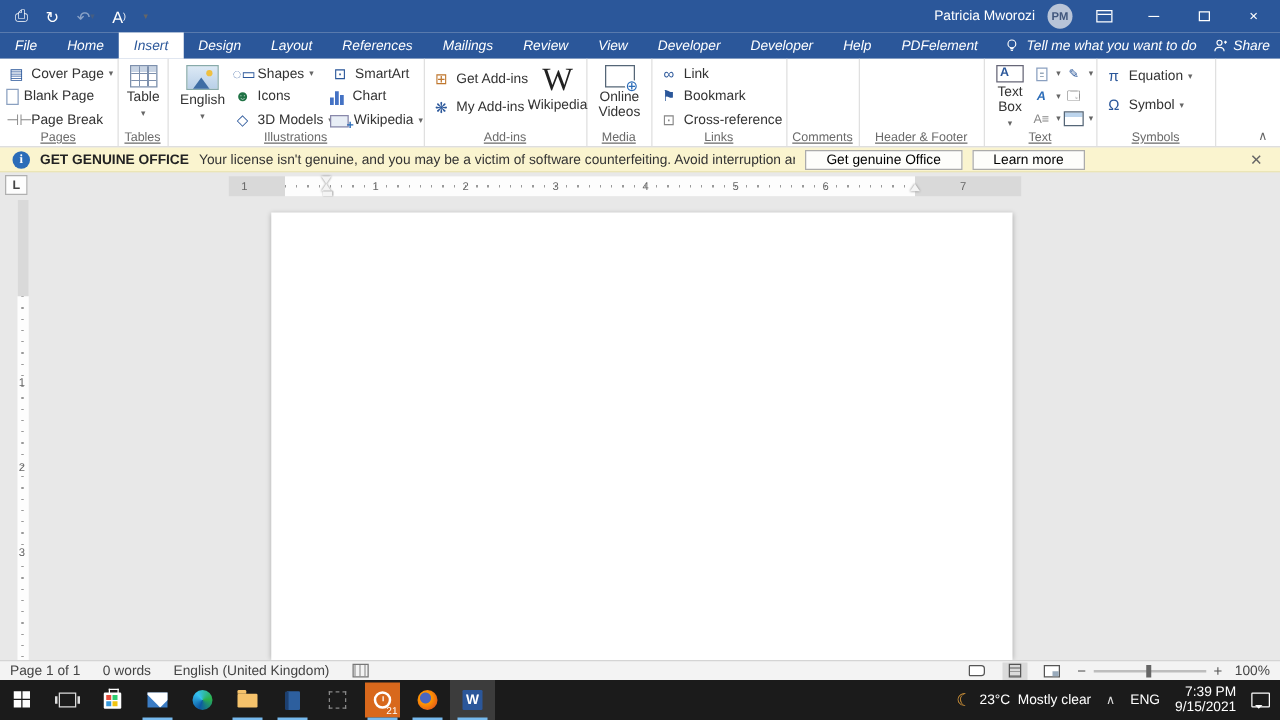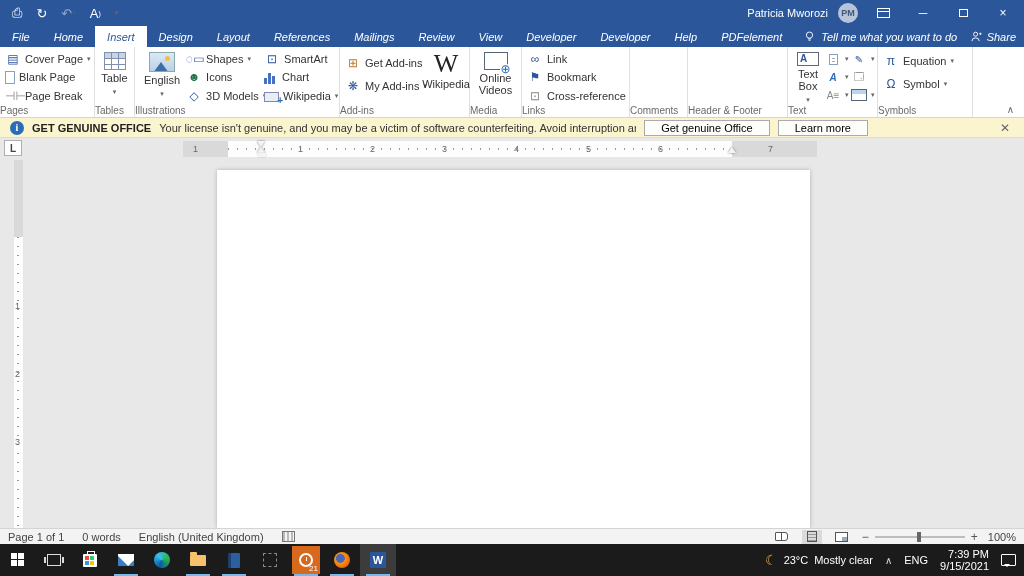--- a/index.html
+++ b/index.html
@@ -24,21 +24,21 @@
   #tabrow { position:absolute; left:0; top:26px; width:1024px; height:21px; background:#2b579a; display:flex; align-items:stretch; color:#fff; font-size:11px;font-style:italic; }
   .tab { padding:0 12px; display:flex; align-items:center; cursor:default; white-space:nowrap; }
   .tab.active { background:#fff; color:#2b579a; }
   .tellme { display:flex; align-items:center; gap:6px; padding:0 10px; }
   .bulb { width:11px; height:11px; }
   .share-area { position:absolute; right:8px; top:0; height:21px; display:flex; align-items:center; gap:5px; }
 
   
   #ribbon { position:absolute; left:0; top:47px; width:1024px; height:71px; background:#fff; border-bottom:1px solid #d4d4d4; display:flex; }
   .grp { position:relative; border-right:1px solid #e0e0e0; padding:3px 5px 14px 5px; display:flex; align-items:flex-start; gap:2px; }
-  .grp-label { position:absolute; bottom:1px; left:0; right:1px; text-align:left; font-size:10px; color:#6a6a6a; white-space:nowrap; }
+  .grp-label { position:absolute; bottom:1px; left:0; right:1px; text-align:center; font-size:10px; color:#6a6a6a; white-space:nowrap;text-decoration:underline; }
   .scol { display:flex; flex-direction:column; justify-content:space-between; height:54px; }
   .sbtn { display:flex; align-items:center; gap:4px; font-size:11px; color:#333; background:none; border:none; white-space:nowrap; height:17px; cursor:default; }
   .bbtn { display:flex; flex-direction:column; align-items:center; justify-content:flex-start; gap:2px; font-size:11px; color:#333; background:none; border:none; padding:2px 4px; height:58px; cursor:default; text-align:center; line-height:12px; }
   .caret { font-size:7px; color:#666; }
   .ic { width:16px; text-align:center; font-size:12px; line-height:12px; flex:none; }
   .blue { color:#2b579a; } .teal { color:#217346; } .orange { color:#c07830; } .gray { color:#888; }
   .pg { width:10px; height:13px; background:#fff; border:1px solid #8aa0c0; position:relative; flex:none; }
   .pg.lines::after { content:""; position:absolute; left:2px; right:2px; top:3px; height:6px; background:repeating-linear-gradient(#9ab 0 1px, transparent 1px 3px); }
   .pg.topbar::before { content:""; position:absolute; left:1px; right:1px; top:1px; height:3px; background:#f3c14b; }
   .pg.botbar::before { content:""; position:absolute; left:1px; right:1px; bottom:1px; height:3px; background:#f3c14b; }

